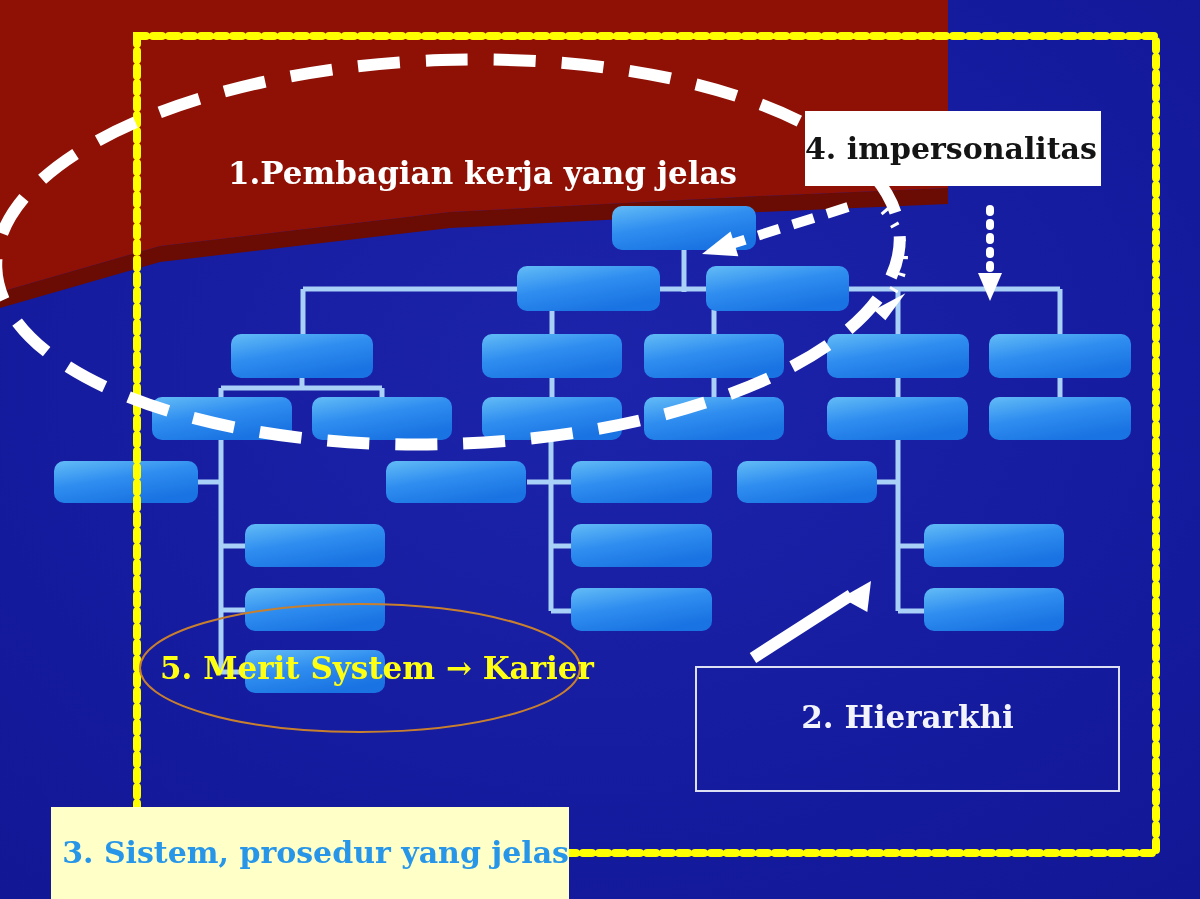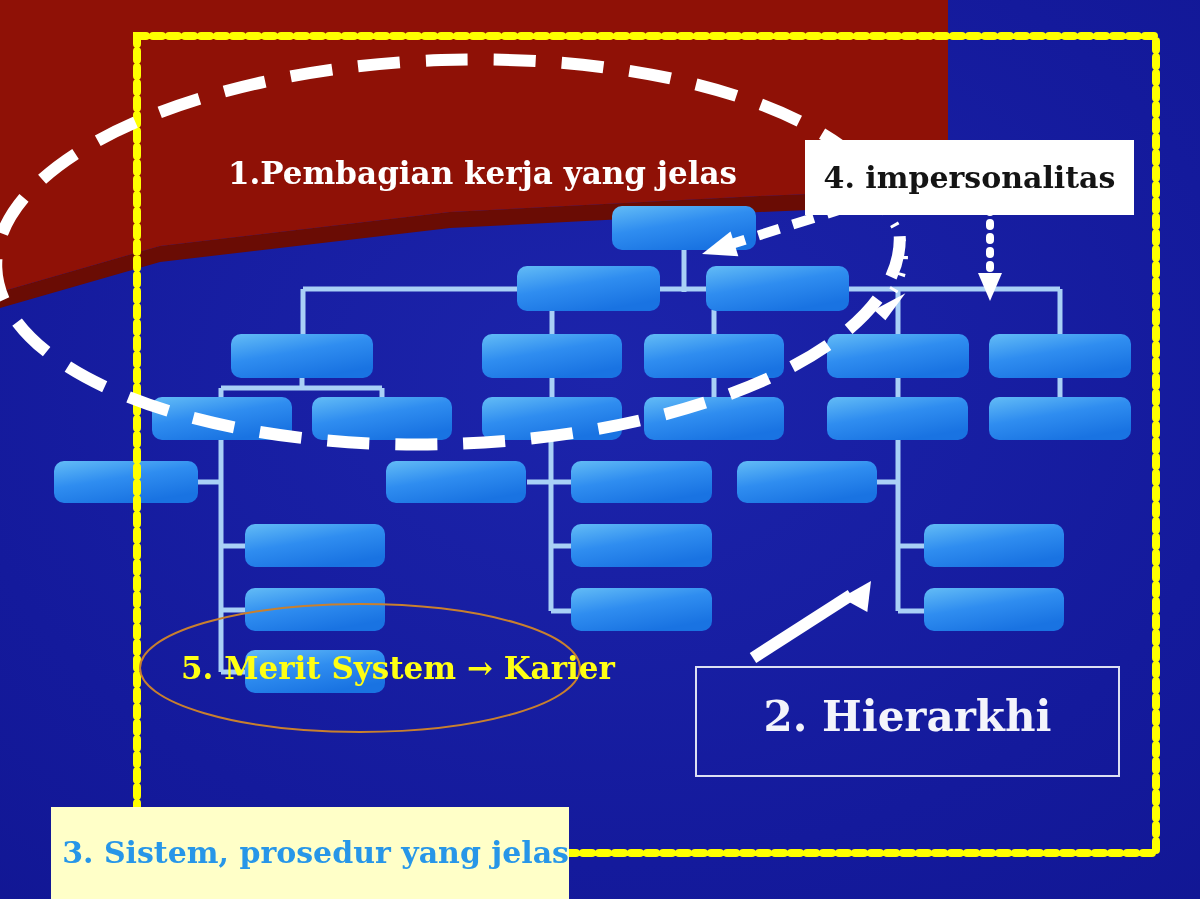--- a/index.html
+++ b/index.html
@@ -21,25 +21,25 @@
   .white-ellipse{stroke:var(--highlight-ellipse);stroke-width:12;fill:none;
     stroke-dasharray:42 26;}
   .merit-ellipse{stroke:var(--merit-ellipse);stroke-width:2;fill:none;}
   .arr-dashed{stroke:#FFFFFF;stroke-width:10;fill:none;stroke-dasharray:22 14;}
   .arr-dotted-arc{stroke:#FFFFFF;stroke-width:9;fill:none;stroke-dasharray:3 14;}
   .arr-dotted-v{stroke:#FFFFFF;stroke-width:8;fill:none;stroke-dasharray:3 11;stroke-linecap:round;}
   .arr-solid{stroke:#FFFFFF;stroke-width:12;fill:none;}
   .arr-head{fill:#FFFFFF;}
   .label{position:absolute;white-space:nowrap;}
   .label1{left:228px;top:158px;font-size:31px;line-height:31px;color:var(--label1-color);}
-  .box4{left:805px;top:140px;width:329px;height:75px;background:var(--label4-bg);
-    color:var(--label4-color);font-size:30px;line-height:75px;text-align:center;}
-  .label5{left:160px;top:650px;font-size:31px;line-height:36px;color:var(--label5-color);margin-left:21px;}
-  .box2{left:695px;top:666px;width:425px;height:111px;border:2px solid #DCE0F2;
-    box-sizing:border-box;color:var(--label2-color);font-size:42px;line-height:98px;text-align:center;}
+  .box4{left:805px;top:111px;width:296px;height:75px;background:var(--label4-bg);
+    color:var(--label4-color);font-size:30px;line-height:75px;}
+  .label5{left:160px;top:650px;font-size:31px;line-height:36px;color:var(--label5-color);}
+  .box2{left:695px;top:666px;width:425px;height:126px;border:2px solid #DCE0F2;
+    box-sizing:border-box;color:var(--label2-color);font-size:31px;line-height:98px;text-align:center;}
   .box3{left:51px;top:807px;width:518px;height:92px;background:var(--label3-bg);
     color:var(--label3-color);font-size:30px;line-height:92px;text-align:right;}
 </style>
 </head>
 <body>
 
 <div class="slide">
 
   <svg class="gfx" viewBox="0 0 1200 899">
     <defs>

